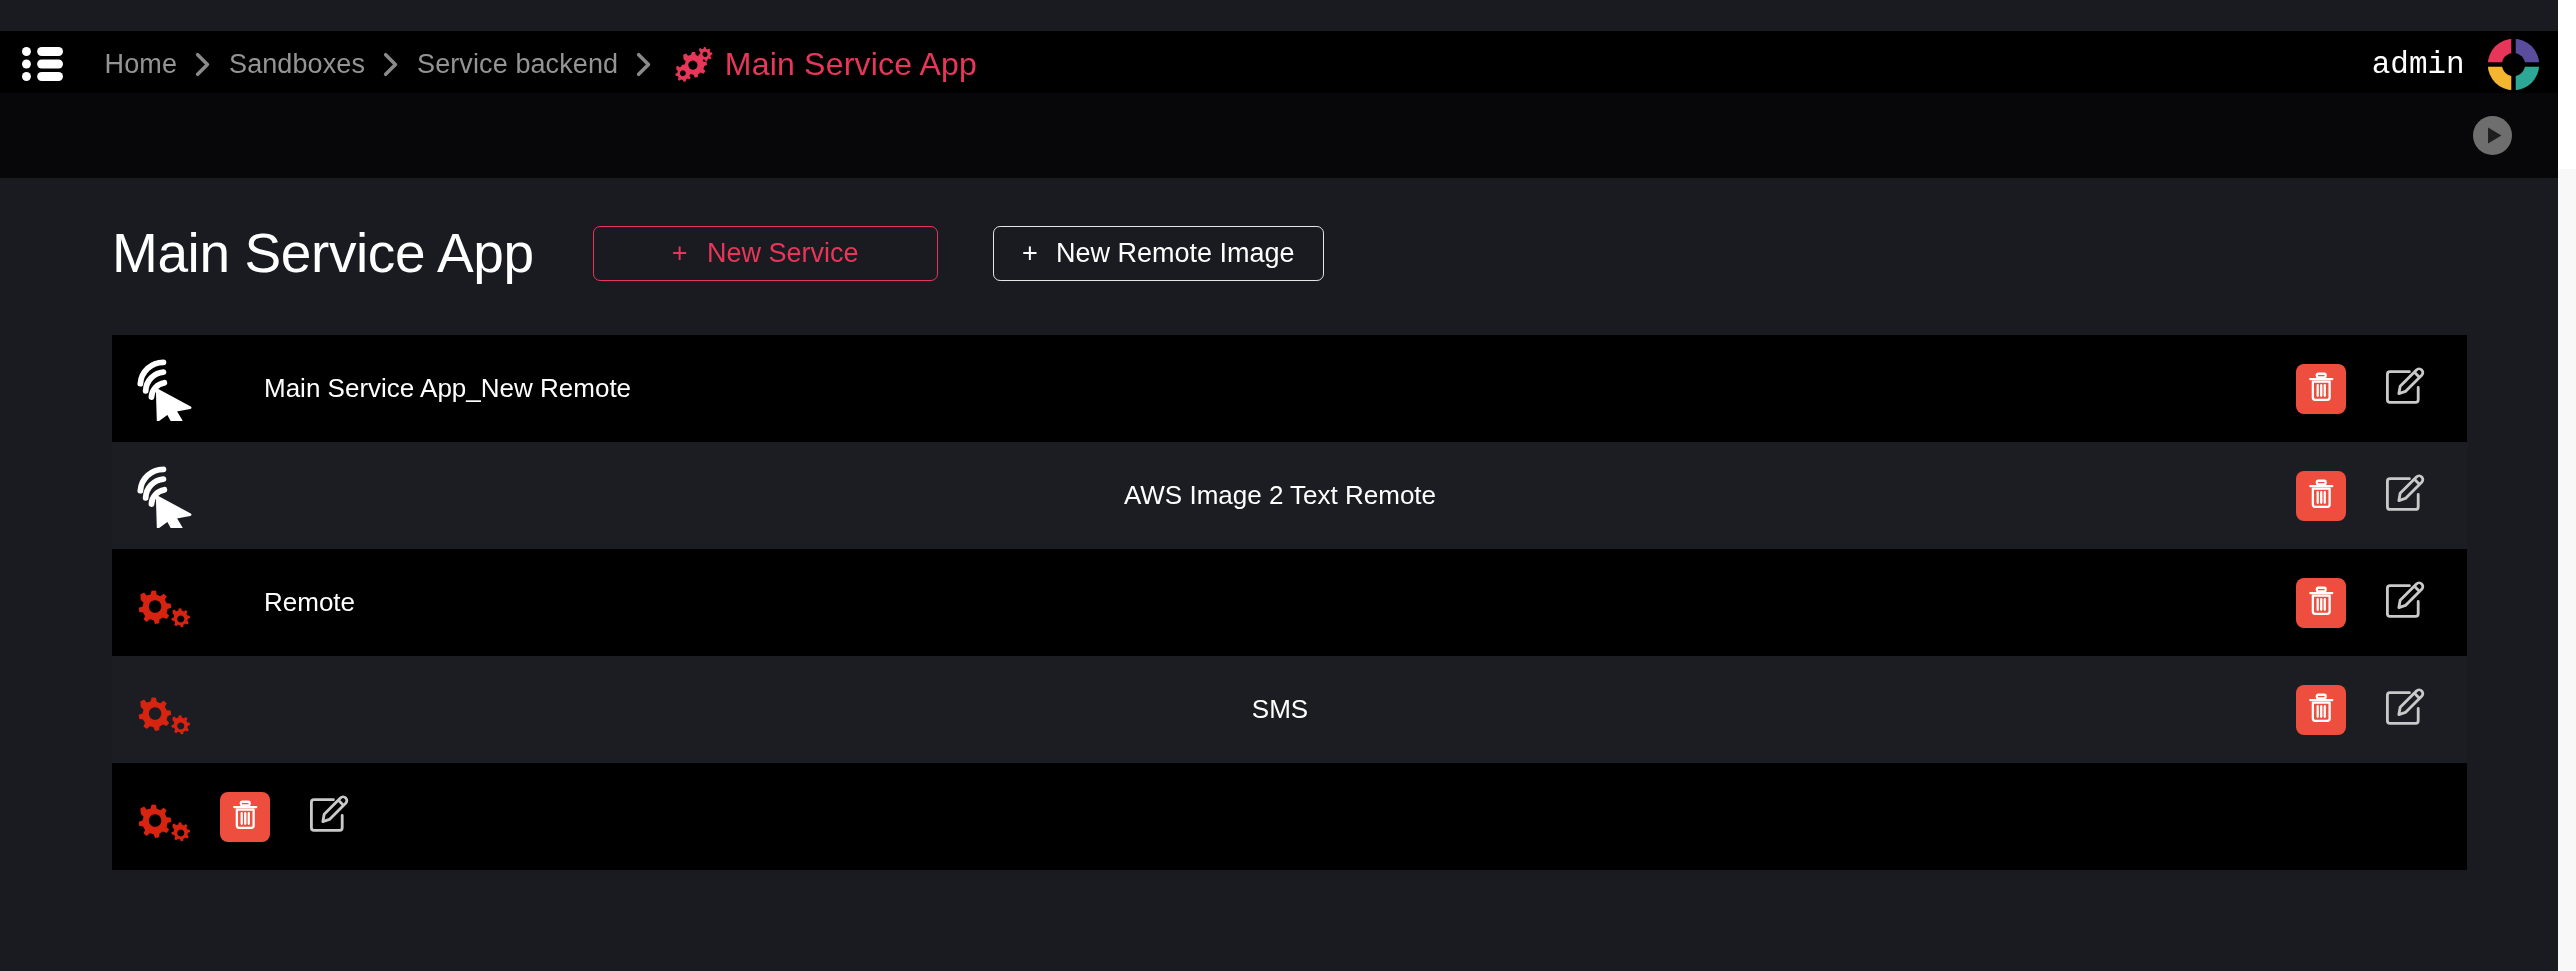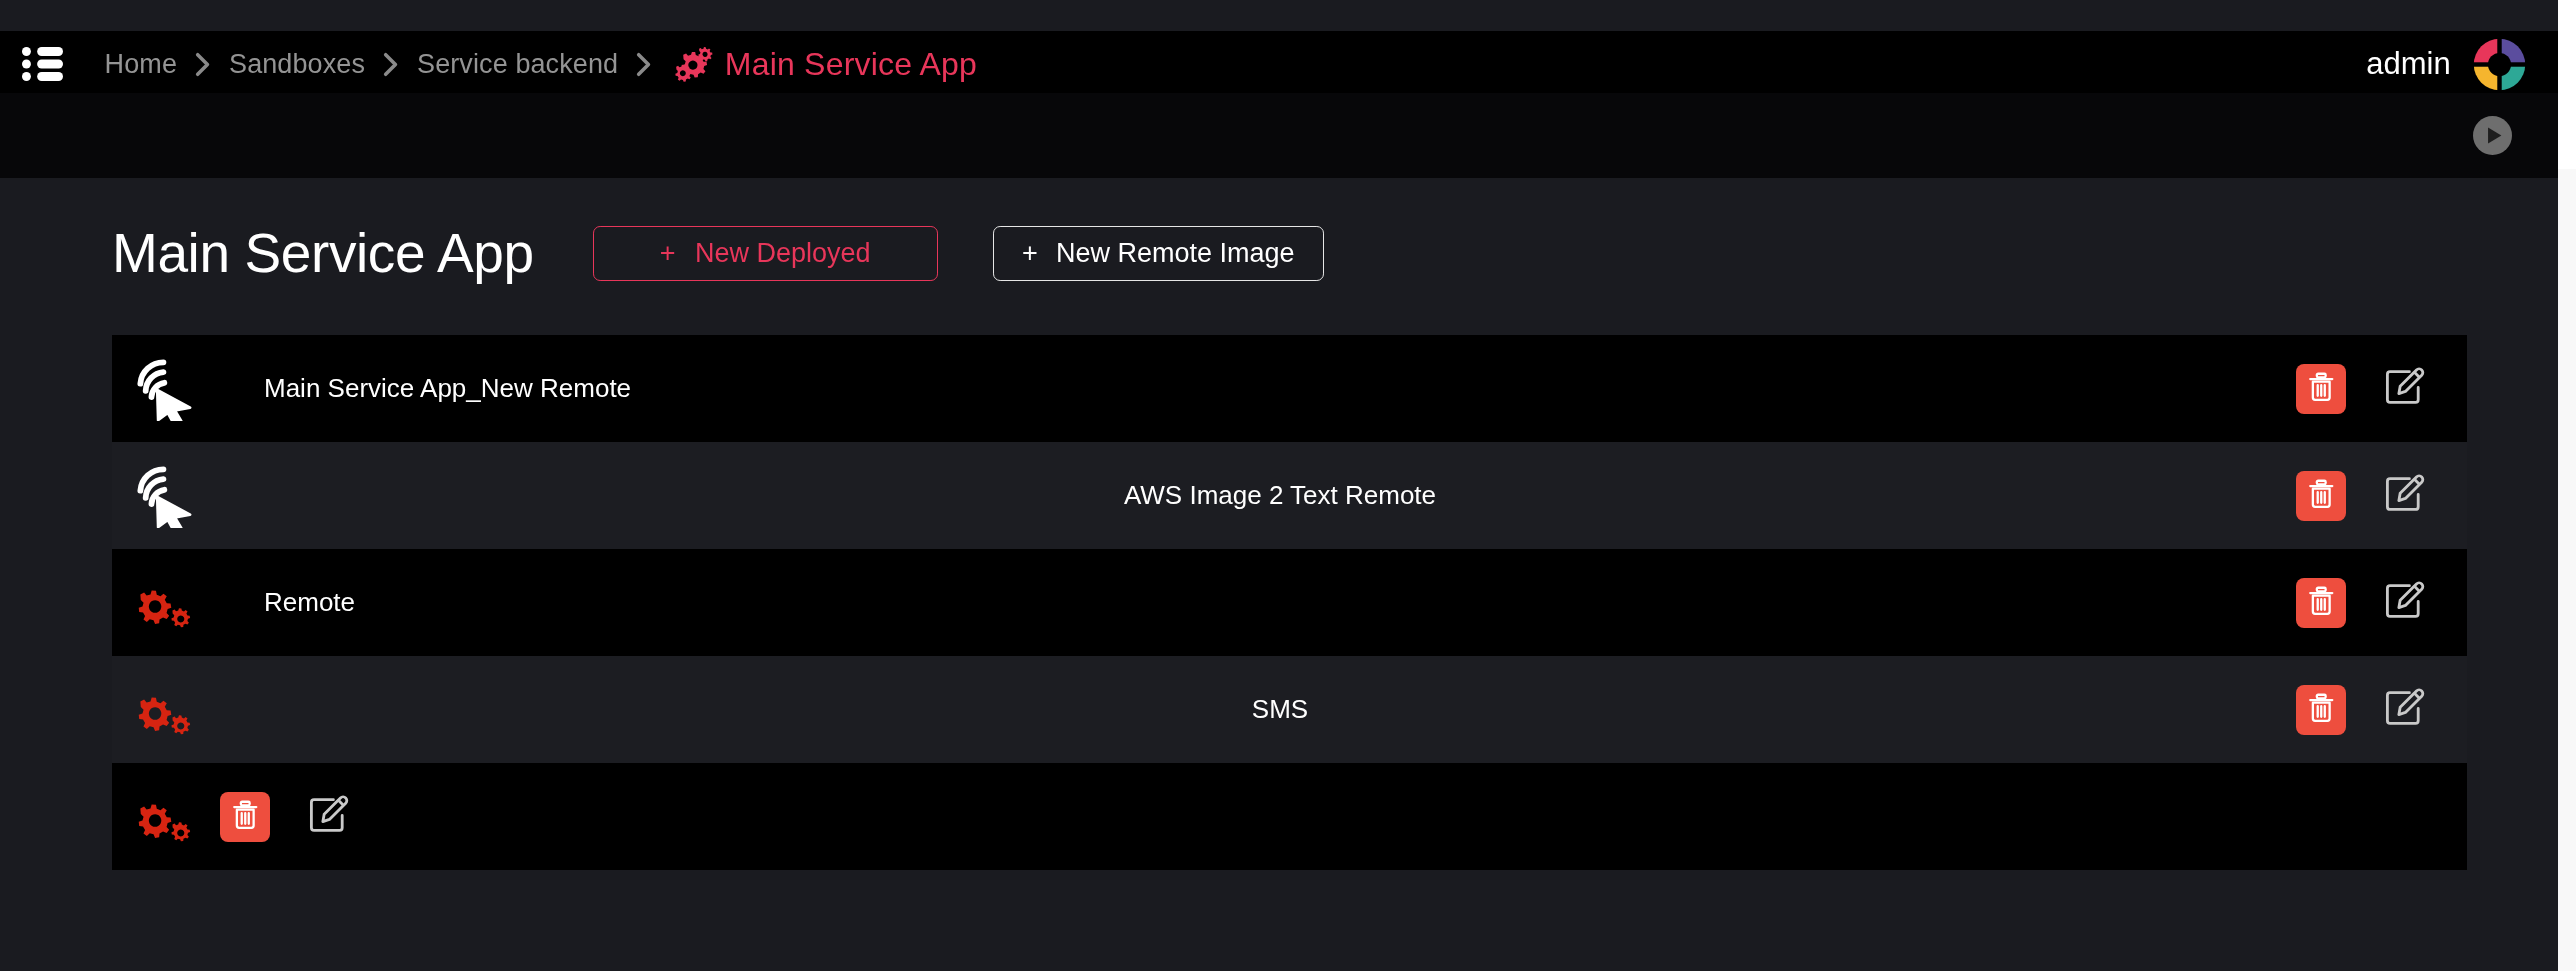--- a/index.html
+++ b/index.html
@@ -74,22 +74,23 @@
   .crumb-gear {
     margin-right: 10.7px;
     display: inline-flex;
     align-items: center;
   }
 
   .user-zone {
     display: flex;
     align-items: center;
     gap: 21.3px;
-    padding-right: 31px;
+    padding-right: 17px;
     flex: 0 0 auto;
+    font-family: Liberation Mono, monospace;
   }
   .user-name {
     font-size: 31px;
     color: #FFFFFF;
     white-space: nowrap;
   }
   .avatar { display: block; cursor: pointer; }
 
   
   .subbar {
@@ -312,21 +313,21 @@
     </span>
   </div>
 
   <div class="main">
 
     <div class="page-head">
       <h1 class="page-title">Main Service App</h1>
 
       <button class="btn btn-new-service">
         <span class="plus">+</span>
-        <span>New Deployed</span>
+        <span>New Service</span>
       </button>
 
       <button class="btn btn-new-remote">
         <span class="plus">+</span>
         <span>New Remote Image</span>
       </button>
     </div>
 
     <div class="list" id="service-list">
         <div class="row dark">

